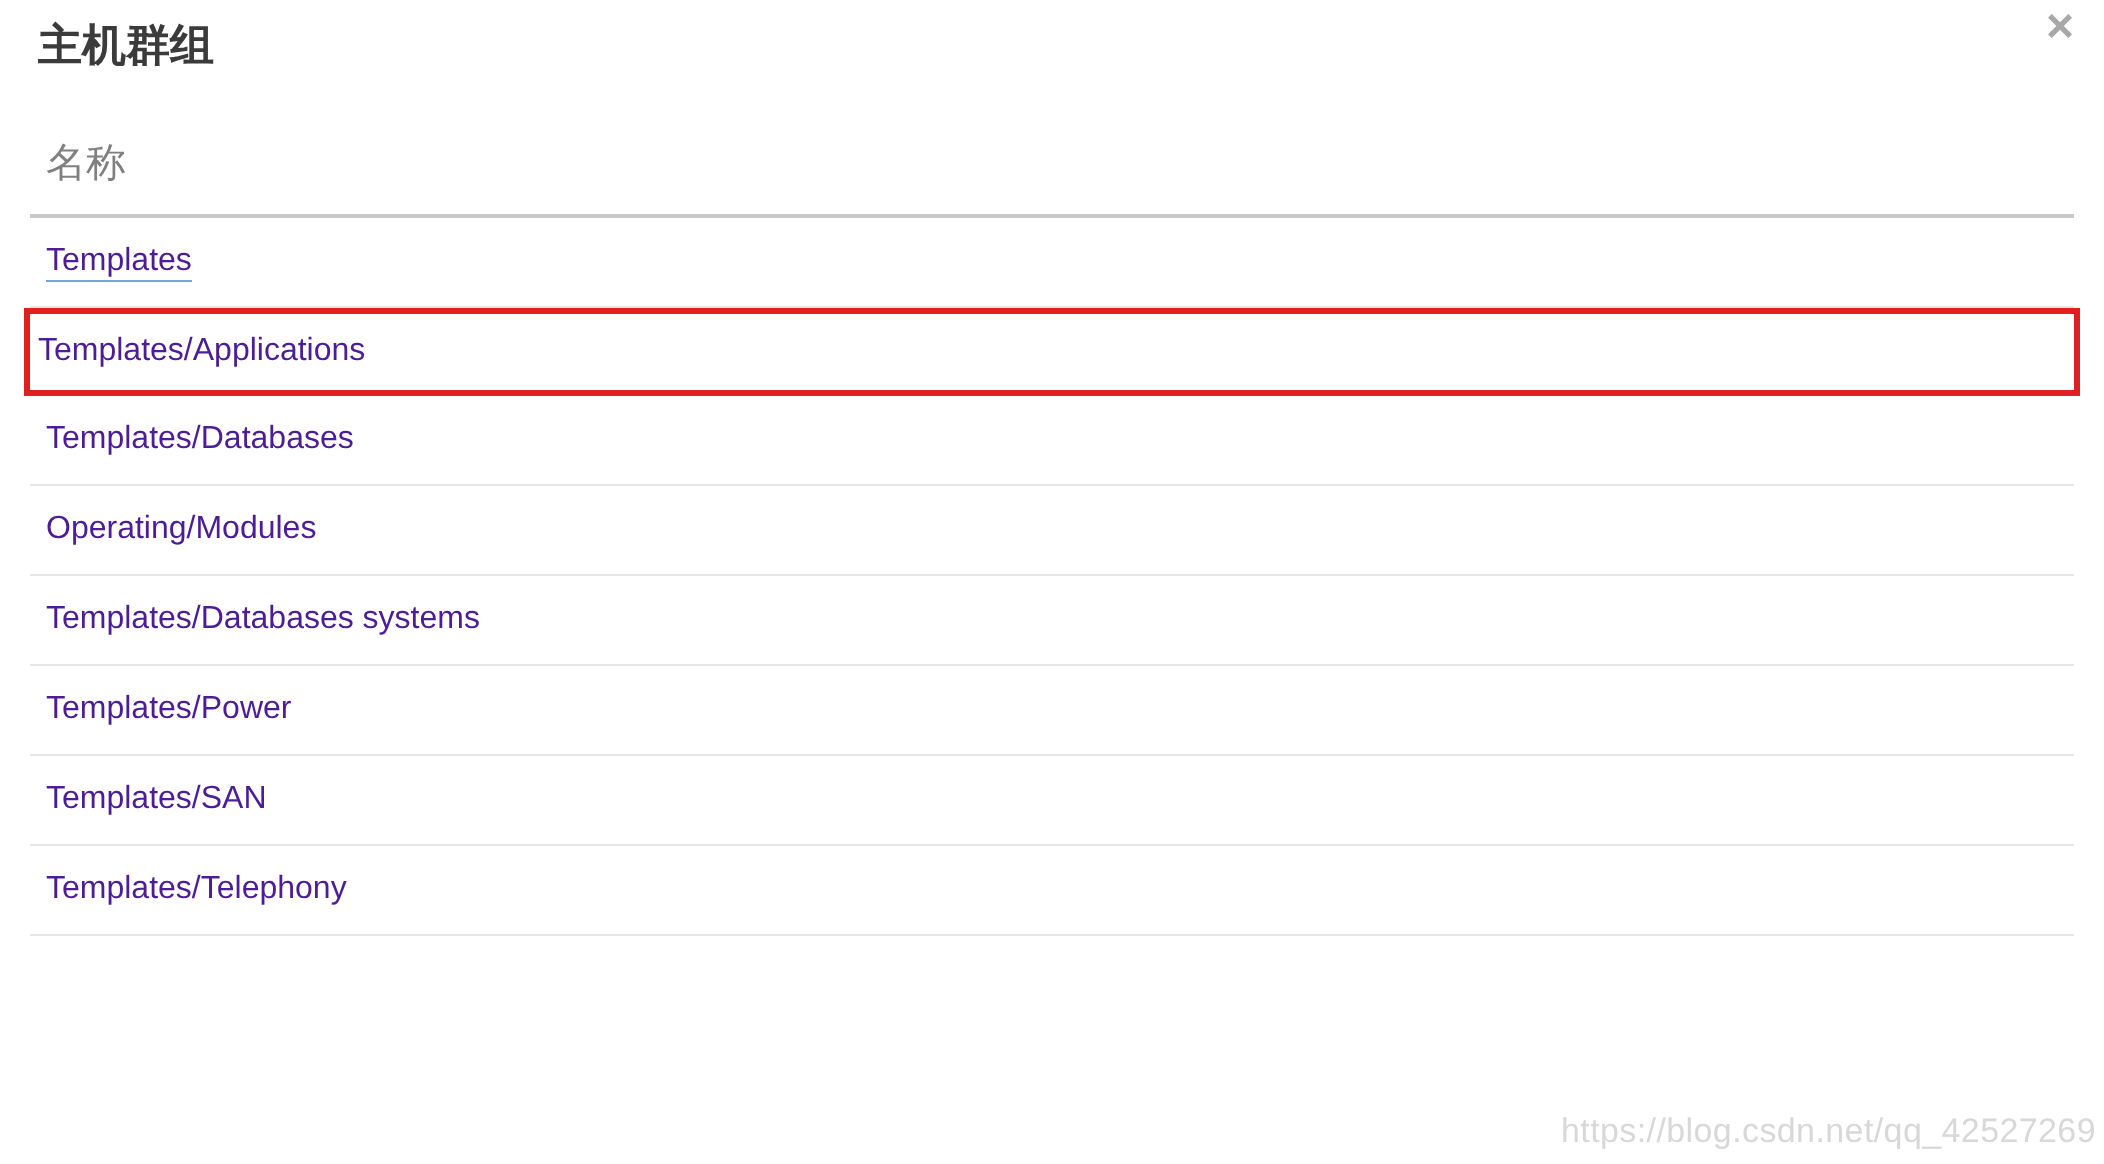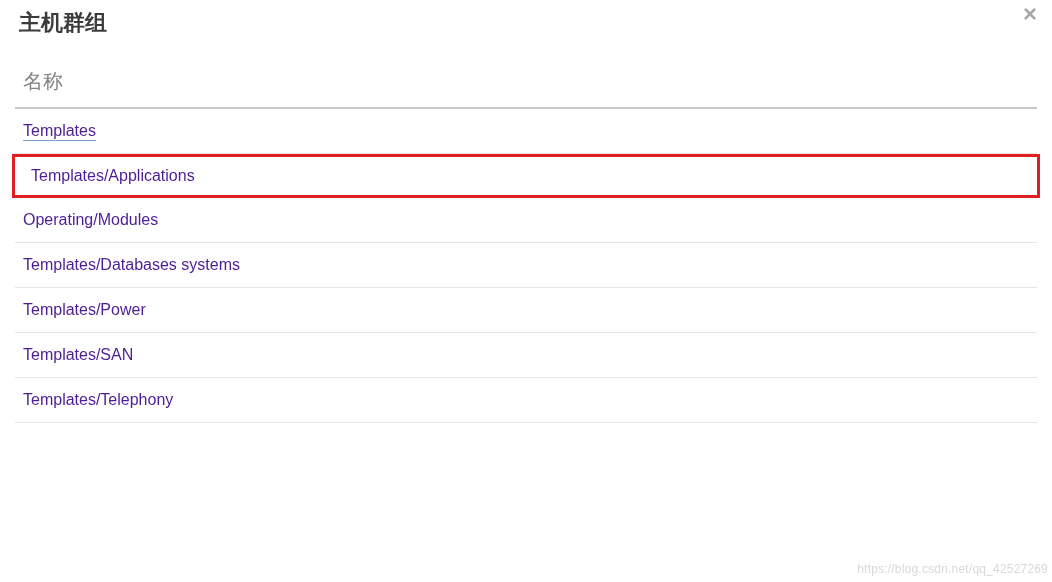--- a/index.html
+++ b/index.html
@@ -57,46 +57,47 @@
       font-size: 16px;
       text-decoration: none;
       cursor: pointer;
     }
     .underline {
       border-bottom: 1px solid #7aa3d8;
       padding-bottom: 1px;
     }
     .highlight-box {
       border: 3px solid #e02020;
-      padding: 10px 16px;
+      padding: 10px 4px;
       margin: 0 -3px;
     }
     .watermark {
       position: absolute;
       right: 4px;
       bottom: 6px;
       color: #d8d8d8;
-      font-size: 12px;
+      font-size: 17px;
       font-family: Arial, sans-serif;
       letter-spacing: 0.2px;
     }
   </style>
 </head>
 <body>
 
 <div class="container">
   <div class="header">
     <div class="title">主机群组</div>
     <div class="close-icon">×</div>
   </div>
   <div class="table">
     <div class="column-header">名称</div>
     <div id="rows">
         <div class="row"><a class="link underline">Templates</a></div>
         <div class="highlight-box"><a class="link">Templates/Applications</a></div>
+        <div class="row"><a class="link">Templates/Databases</a></div>
         <div class="row"><a class="link">Operating/Modules</a></div>
         <div class="row"><a class="link">Templates/Databases systems</a></div>
         <div class="row"><a class="link">Templates/Power</a></div>
         <div class="row"><a class="link">Templates/SAN</a></div>
         <div class="row"><a class="link">Templates/Telephony</a></div>
       </div>
   </div>
 </div>
 
 <div class="watermark">https://blog.csdn.net/qq_42527269</div>

